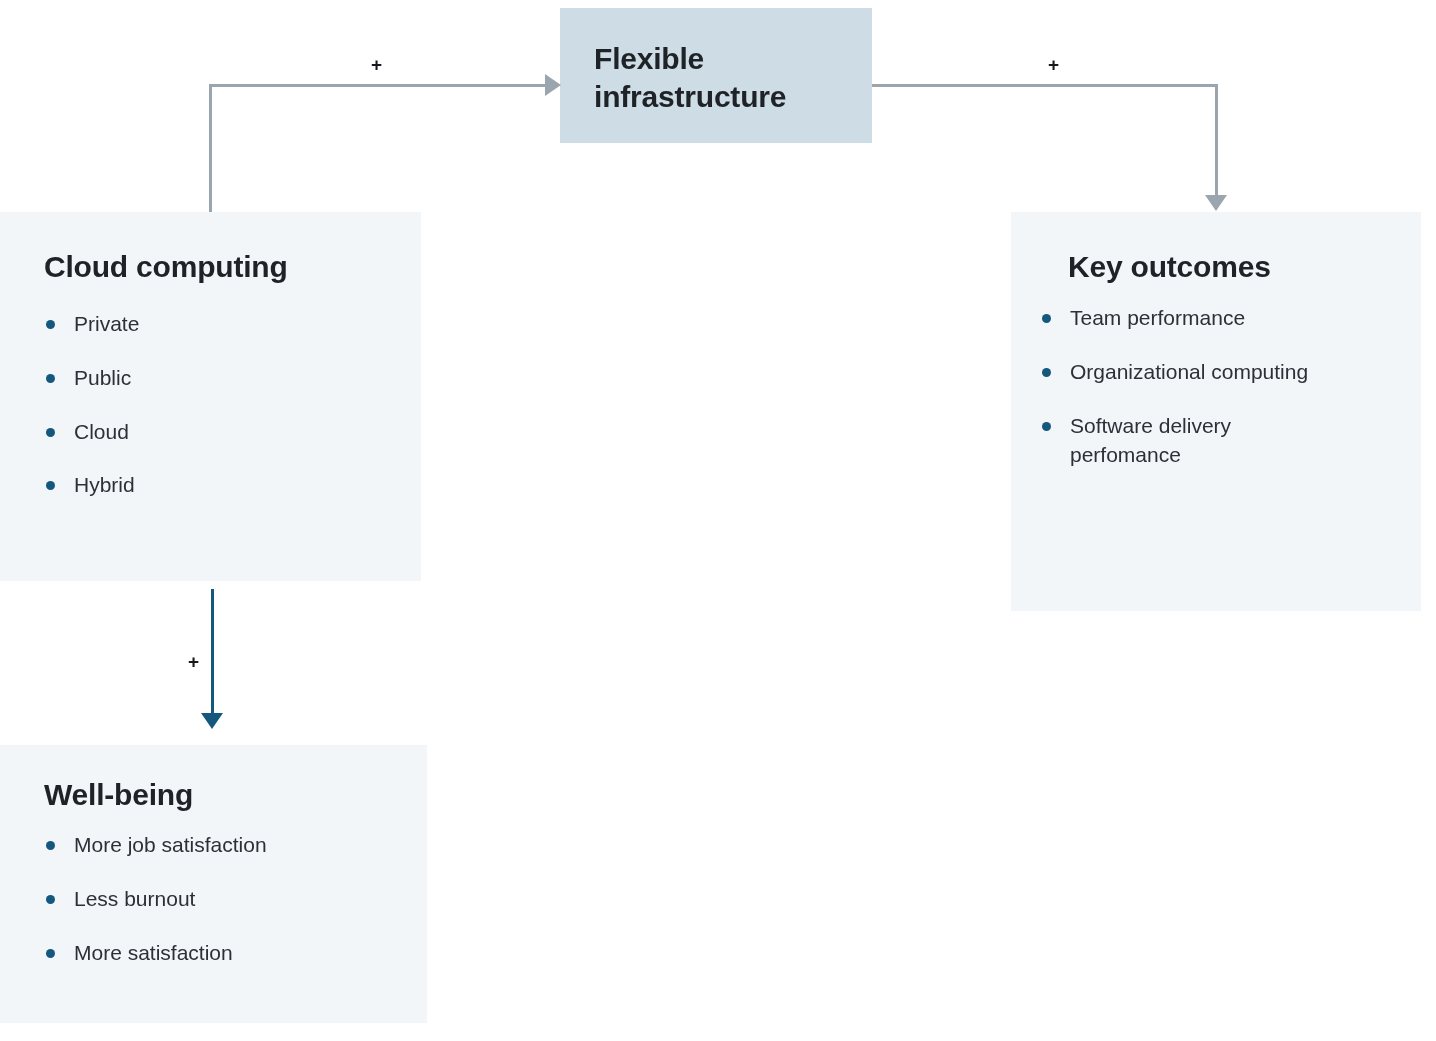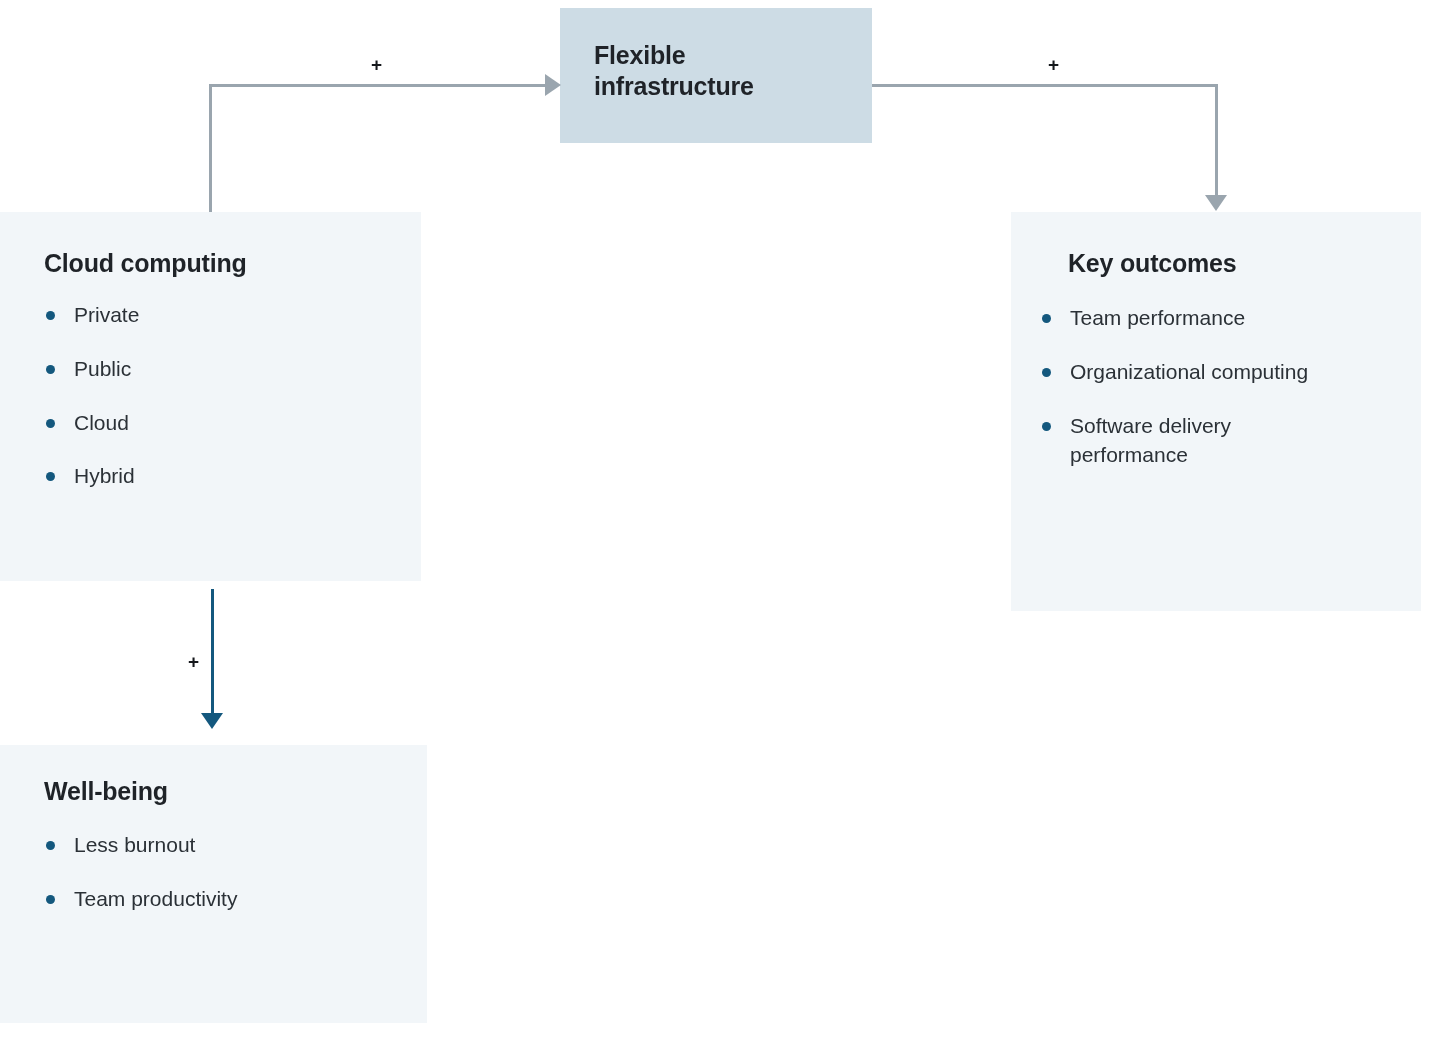--- a/index.html
+++ b/index.html
@@ -23,21 +23,21 @@
 
   
   .box {
     position: absolute;
     box-sizing: border-box;
   }
   .box-accent { background: #CDDCE5; }
   .box-pale   { background: #F2F6F9; }
 
   .box-title {
-    font-size: 25px;
+    font-size: 30px;
     font-weight: bold;
     color: #1F2328;
     letter-spacing: -0.2px;
     line-height: 1.25;
   }
 
   #box-flexible {
     left: 560px;
     top: 8px;
     width: 312px;
@@ -92,21 +92,21 @@
   .bullets li .dot {
     position: absolute;
     left: 0px;
     top: 11px;
     width: 9px;
     height: 9px;
     border-radius: 50%;
     background: #14587E;
   }
 
-  #list-cloud     { left: 46px;   top: 300px;  width: 320px; }
+  #list-cloud     { left: 46px;   top: 309px;  width: 320px; }
   #list-outcomes  { left: 1042px; top: 303px;  width: 350px; }
   #list-wellbeing { left: 46px;   top: 830px;  width: 340px; }
 
   
   .line {
     position: absolute;
     background: #9AA5AE;
   }
   .line-blue { background: #14587E; }
 
@@ -216,29 +216,33 @@
       <li>
         <span class="dot"></span>
         <span>Team performance</span>
       </li>
       <li>
         <span class="dot"></span>
         <span>Organizational computing</span>
       </li>
       <li style="width:210px;">
         <span class="dot"></span>
-        <span>Software delivery performance</span>
+        <span>Software delivery perfomance</span>
       </li>
     </ul>
 
     <ul class="bullets" id="list-wellbeing">
       <li>
         <span class="dot"></span>
+        <span>More job satisfaction</span>
+      </li>
+      <li>
+        <span class="dot"></span>
         <span>Less burnout</span>
       </li>
       <li>
         <span class="dot"></span>
-        <span>Team productivity</span>
+        <span>More satisfaction</span>
       </li>
     </ul>
 
   </div>
 </div>
 
 </body></html>

